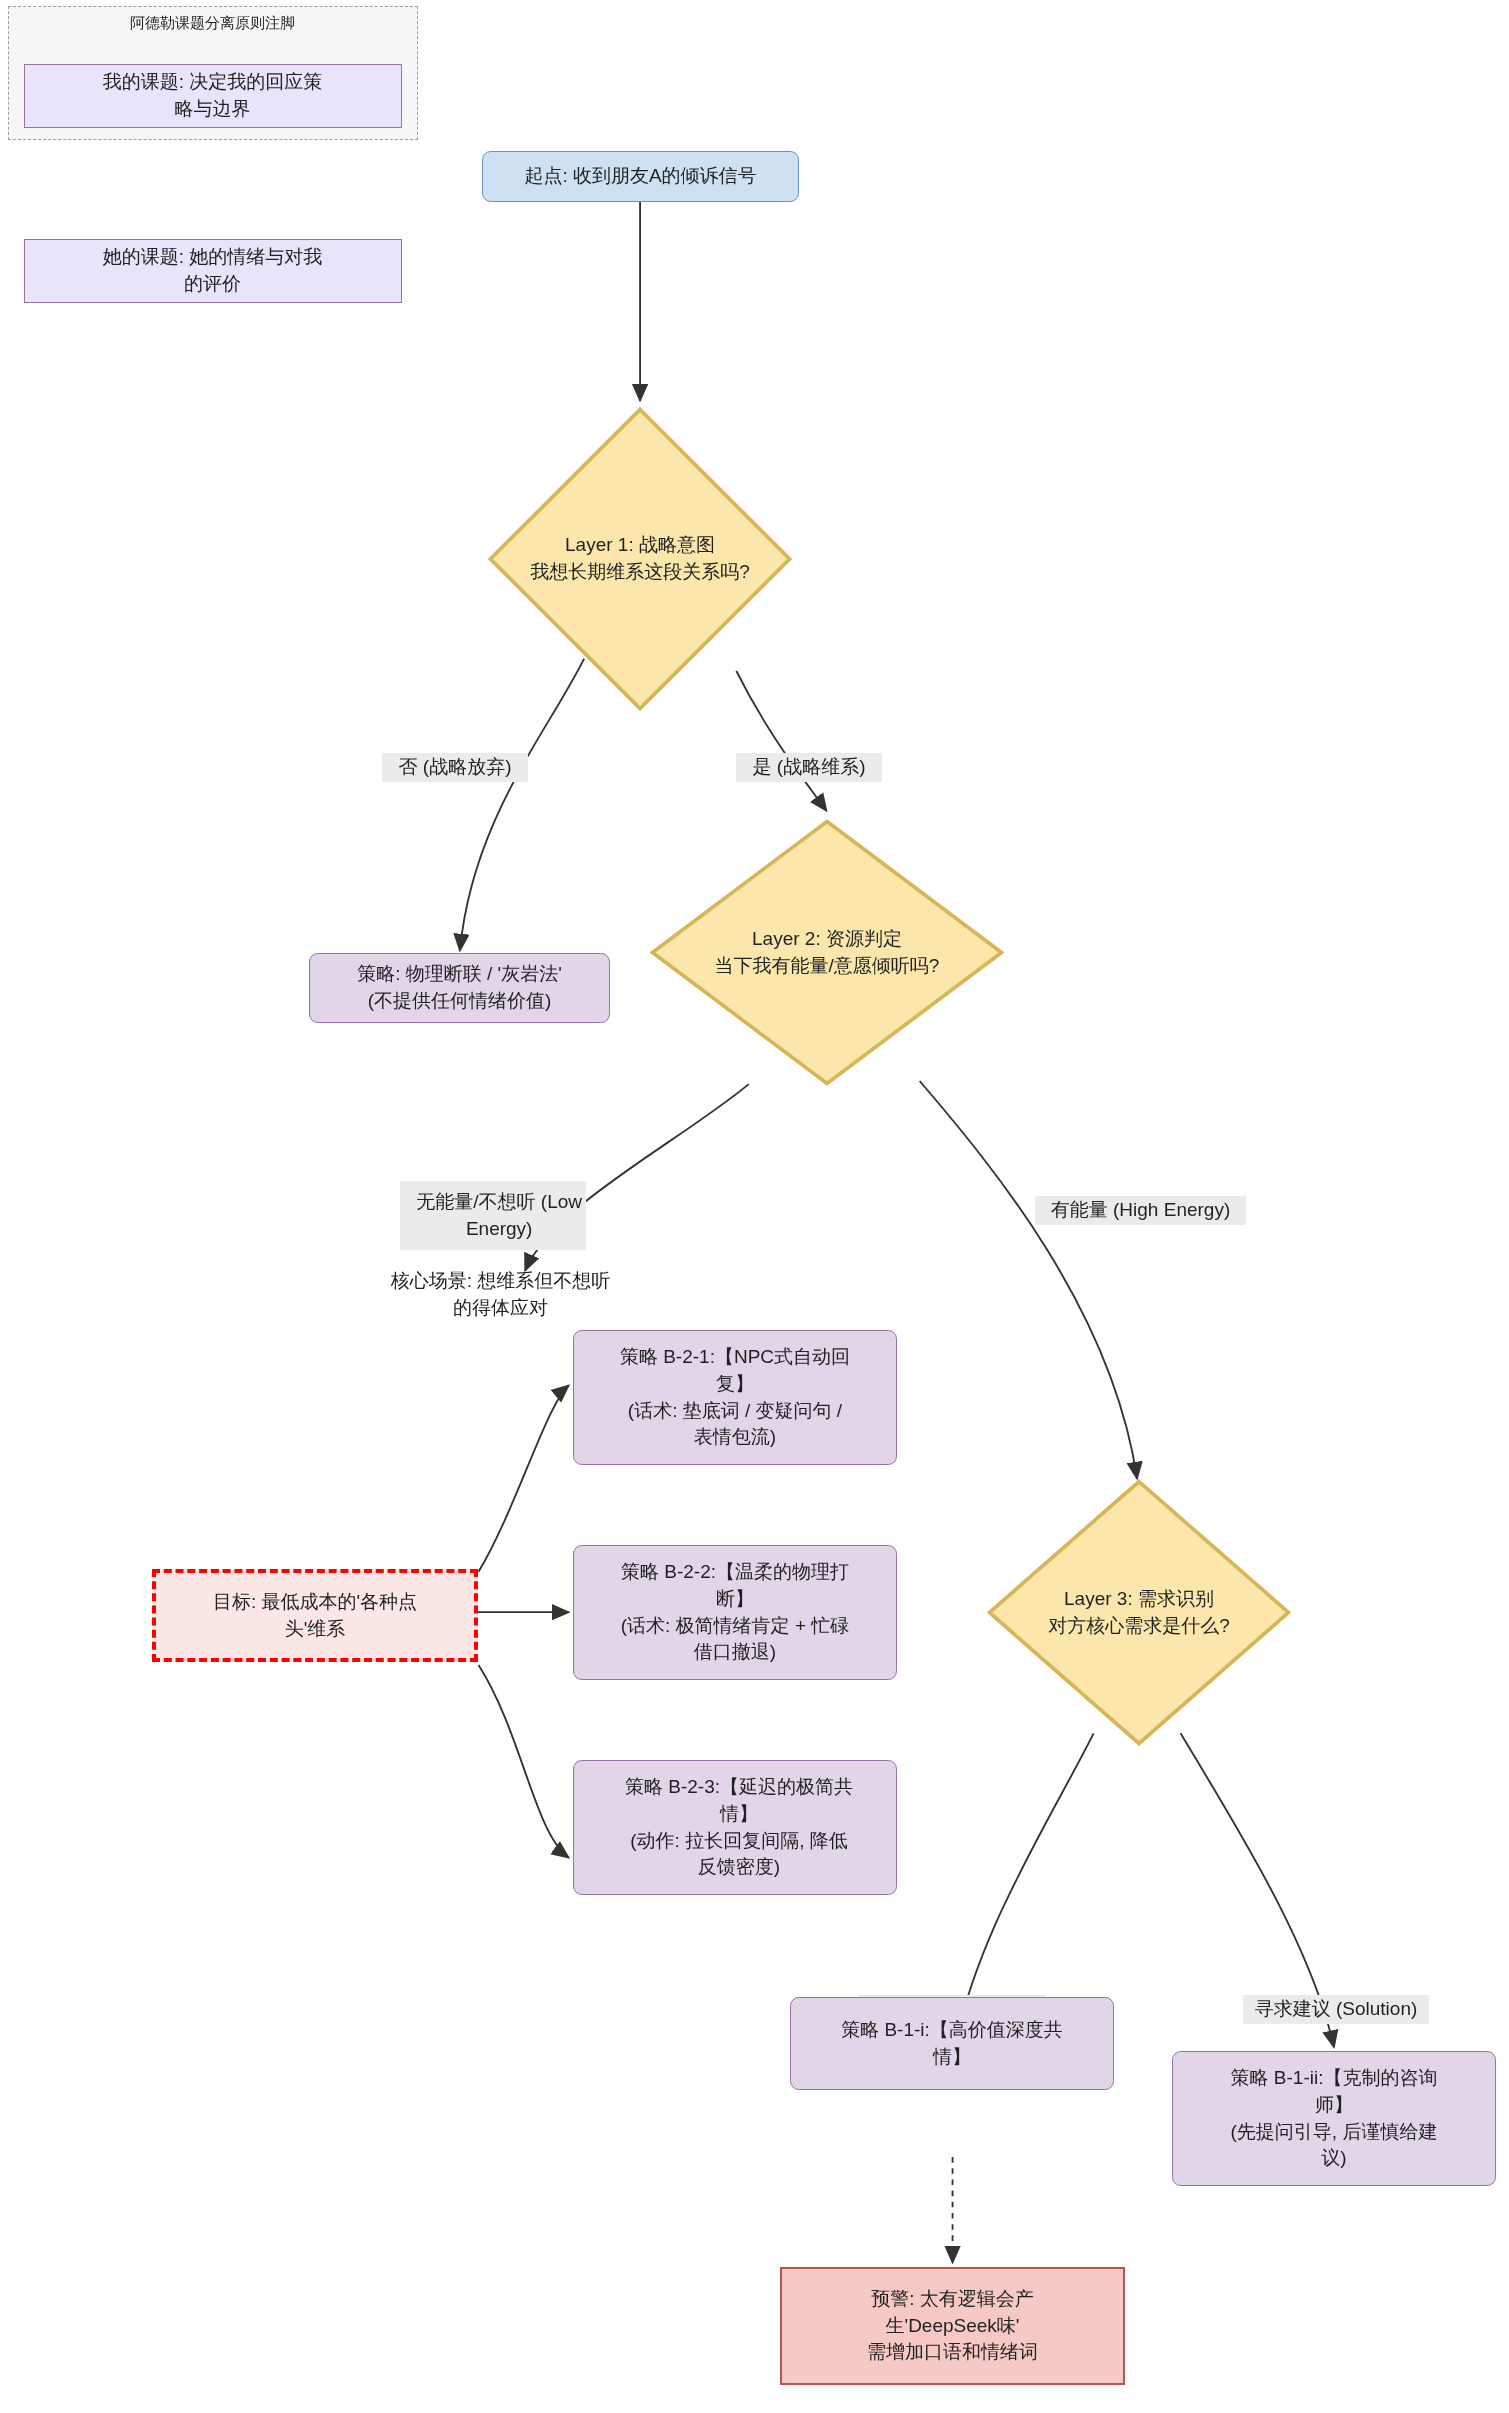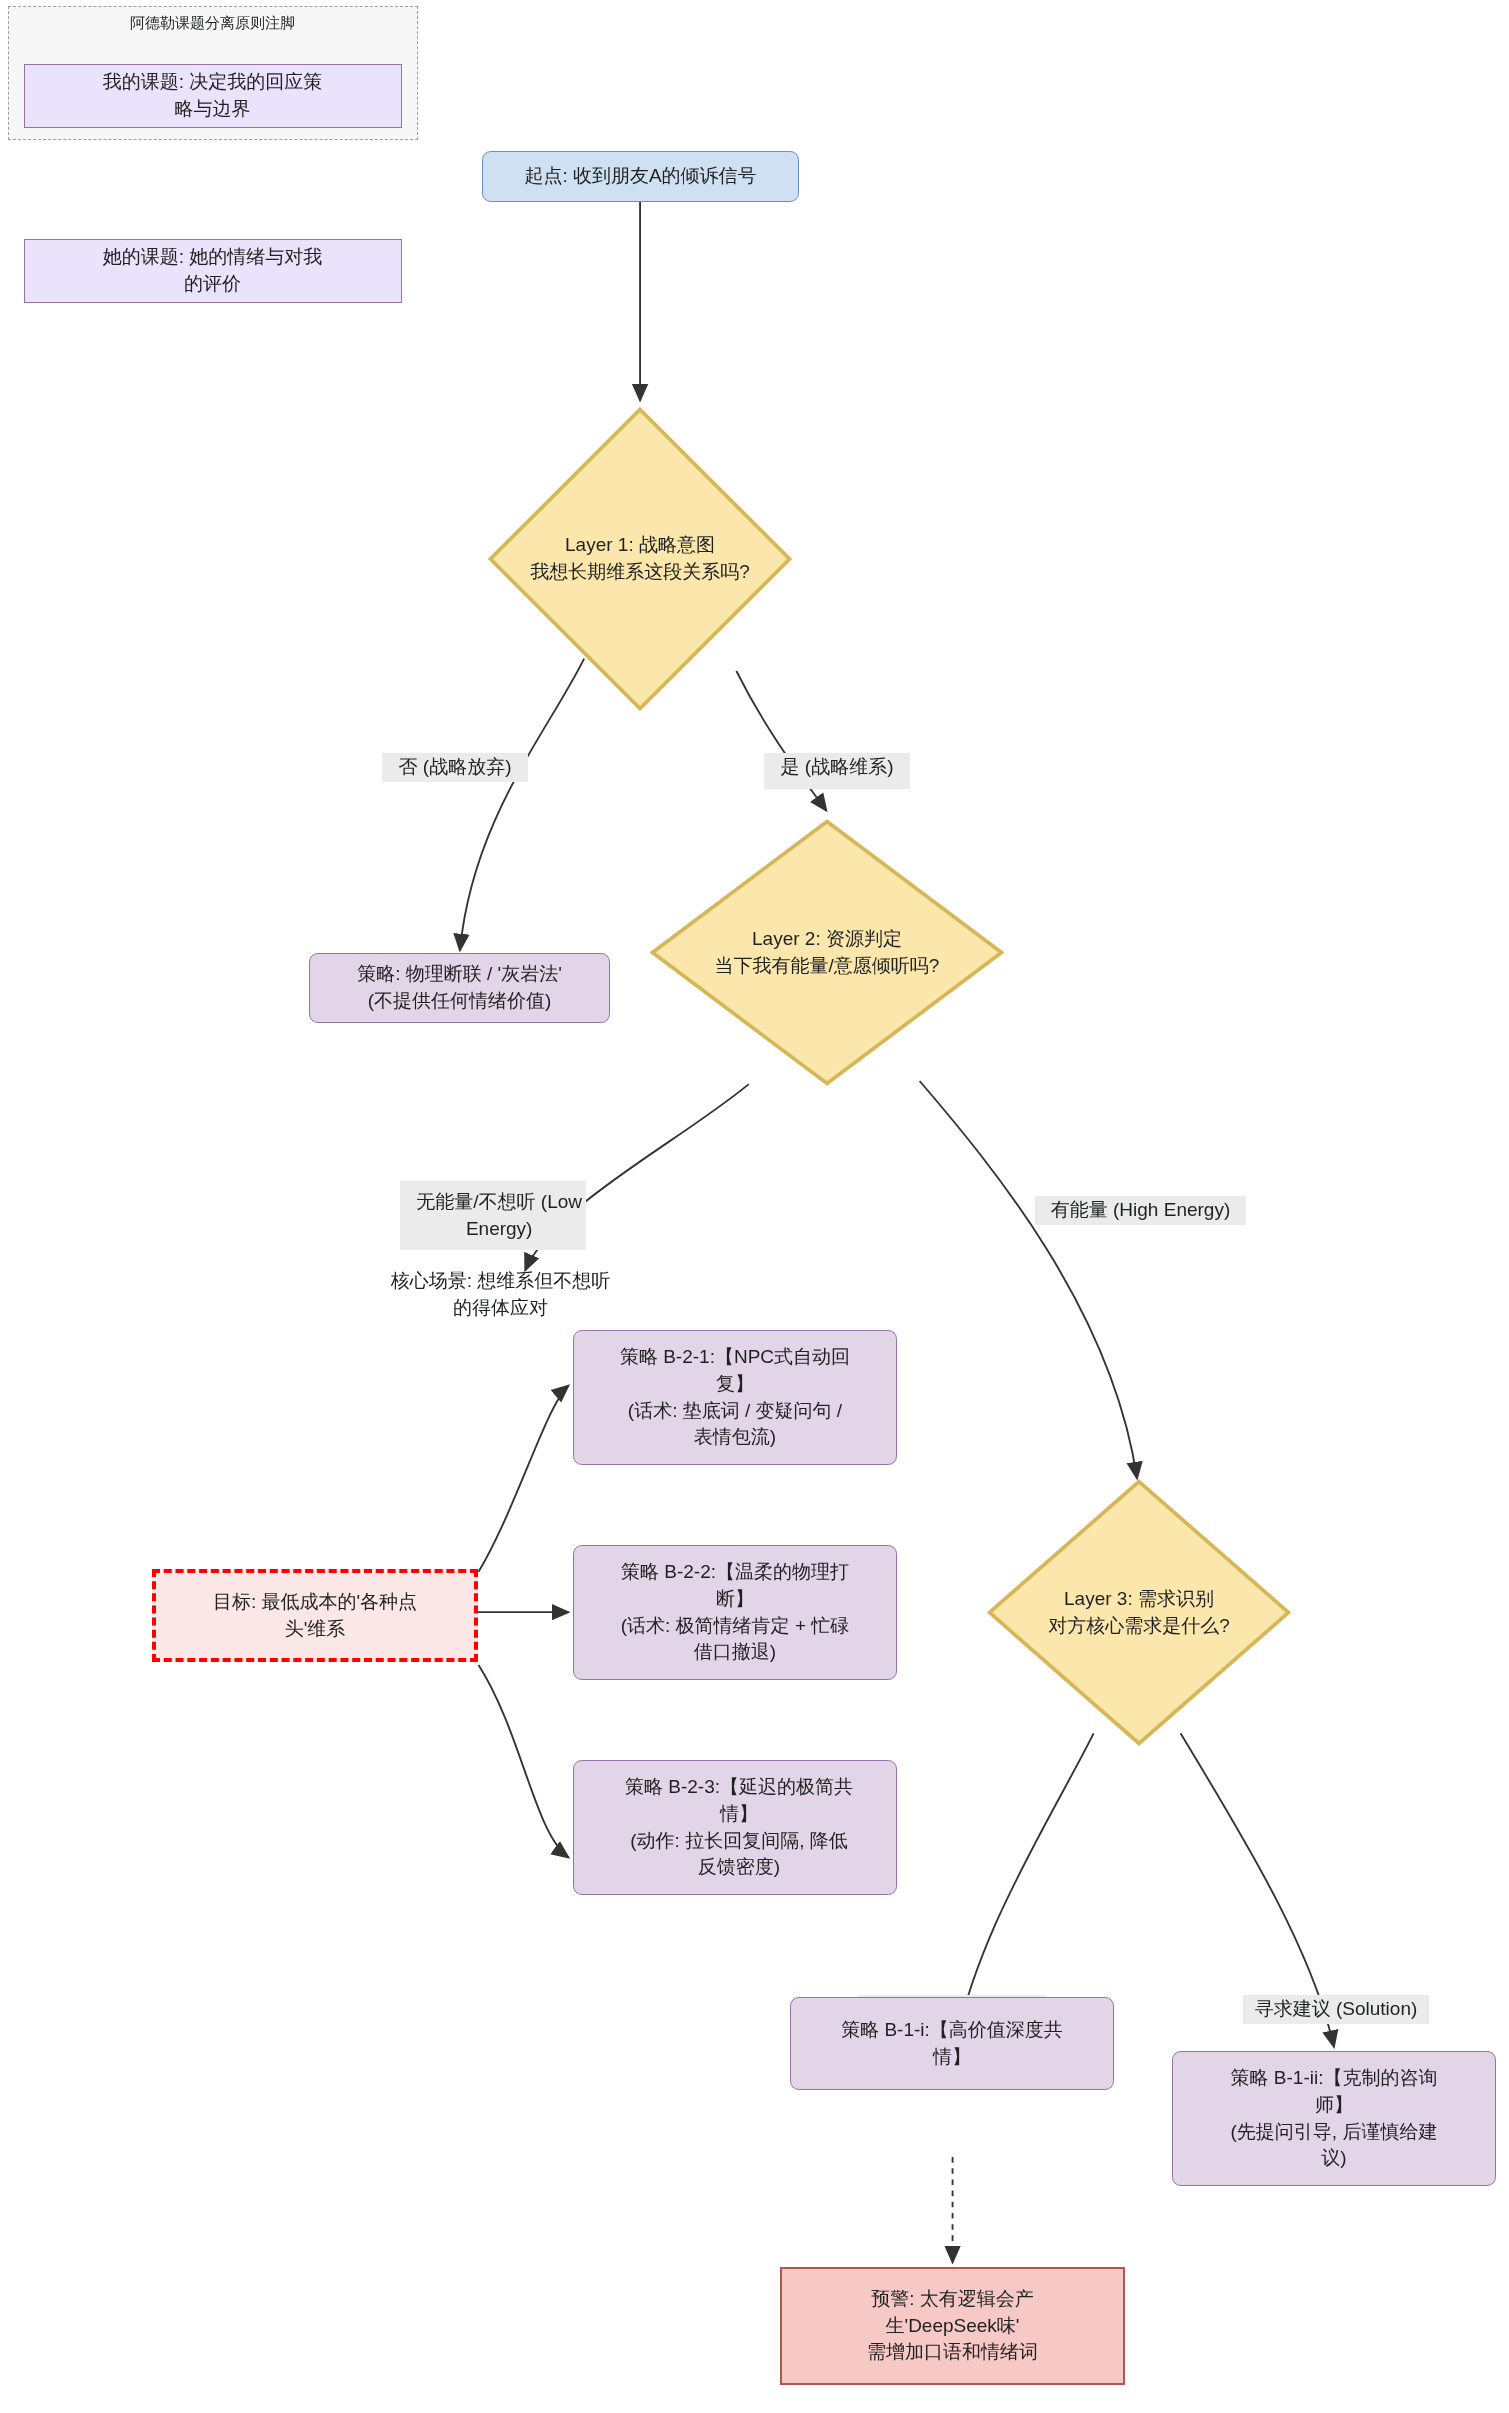--- a/index.html
+++ b/index.html
@@ -186,21 +186,21 @@
   <div class="diamond-wrap" style="left:488px; top:407px; width:304px; height:304px;">
     <svg width="304" height="304" viewBox="0 0 490 490">
       <polygon points="245,4 486,245 245,486 4,245" fill="#fbe6ab" stroke="#d6b656" stroke-width="6"></polygon>
     </svg>
     <div class="diamond-label">Layer 1: 战略意图
 我想长期维系这段关系吗?</div>
   </div>
 
   <div class="edge-label" style="left:382px; top:753px; width:146px; height:29px;">否 (战略放弃)</div>
 
-  <div class="edge-label" style="left:736px; top:753px; width:146px; height:36px;margin-left:28px;">是 (战略维系)</div>
+  <div class="edge-label" style="left:736px; top:753px; width:146px; height:29px;">是 (战略维系)</div>
 
   <div class="node n-strategy" style="left:309px; top:953px; width:301px; height:70px;">
     <span class="txt">策略: 物理断联 / '灰岩法'
 (不提供任何情绪价值)</span>
   </div>
 
   <div class="diamond-wrap" style="left:650px; top:819px; width:354px; height:267px;">
     <svg width="354" height="267" viewBox="0 0 570 430">
       <polygon points="285,4 566,215 285,426 4,215" fill="#fbe6ab" stroke="#d6b656" stroke-width="6"></polygon>
     </svg>

